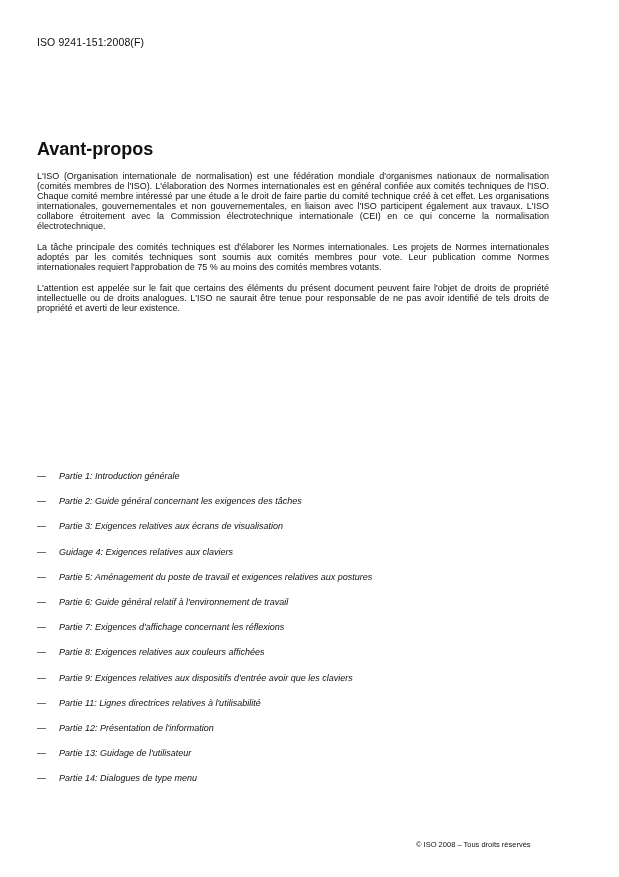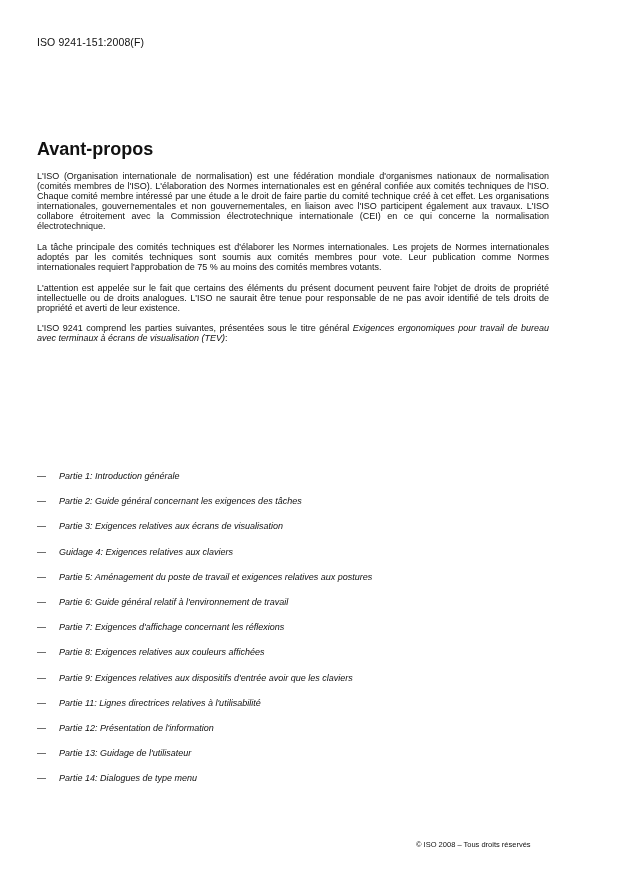--- a/index.html
+++ b/index.html
@@ -32,21 +32,20 @@
 <body>
 
 <div class="header-code">ISO 9241-151:2008(F)</div>
 
 <div class="title">Avant-propos</div>
 
 <div class="content">
   <p>L'ISO (Organisation internationale de normalisation) est une fédération mondiale d'organismes nationaux de normalisation (comités membres de l'ISO). L'élaboration des Normes internationales est en général confiée aux comités techniques de l'ISO. Chaque comité membre intéressé par une étude a le droit de faire partie du comité technique créé à cet effet. Les organisations internationales, gouvernementales et non gouvernementales, en liaison avec l'ISO participent également aux travaux. L'ISO collabore étroitement avec la Commission électrotechnique internationale (CEI) en ce qui concerne la normalisation électrotechnique.</p>
   <p>La tâche principale des comités techniques est d'élaborer les Normes internationales. Les projets de Normes internationales adoptés par les comités techniques sont soumis aux comités membres pour vote. Leur publication comme Normes internationales requiert l'approbation de 75 % au moins des comités membres votants.</p>
   <p>L'attention est appelée sur le fait que certains des éléments du présent document peuvent faire l'objet de droits de propriété intellectuelle ou de droits analogues. L'ISO ne saurait être tenue pour responsable de ne pas avoir identifié de tels droits de propriété et averti de leur existence.</p>
-  <p><span>L'ISO 9241 comprend les parties suivantes, présentées sous le titre général </span><em>Exigences ergonomiques pour travail de bureau avec terminaux à écrans de visualisation (TEV)</em><span>:</span></p>
 </div>
 
 <div class="list" id="parts-list">
     <div class="list-item" style="top: 0px;">
       <span class="dash">—</span>
       <span class="text">Partie 1: Introduction générale</span>
     </div>
     <div class="list-item" style="top: 25.2px;">
       <span class="dash">—</span>
       <span class="text">Partie 2: Guide général concernant les exigences des tâches</span>

